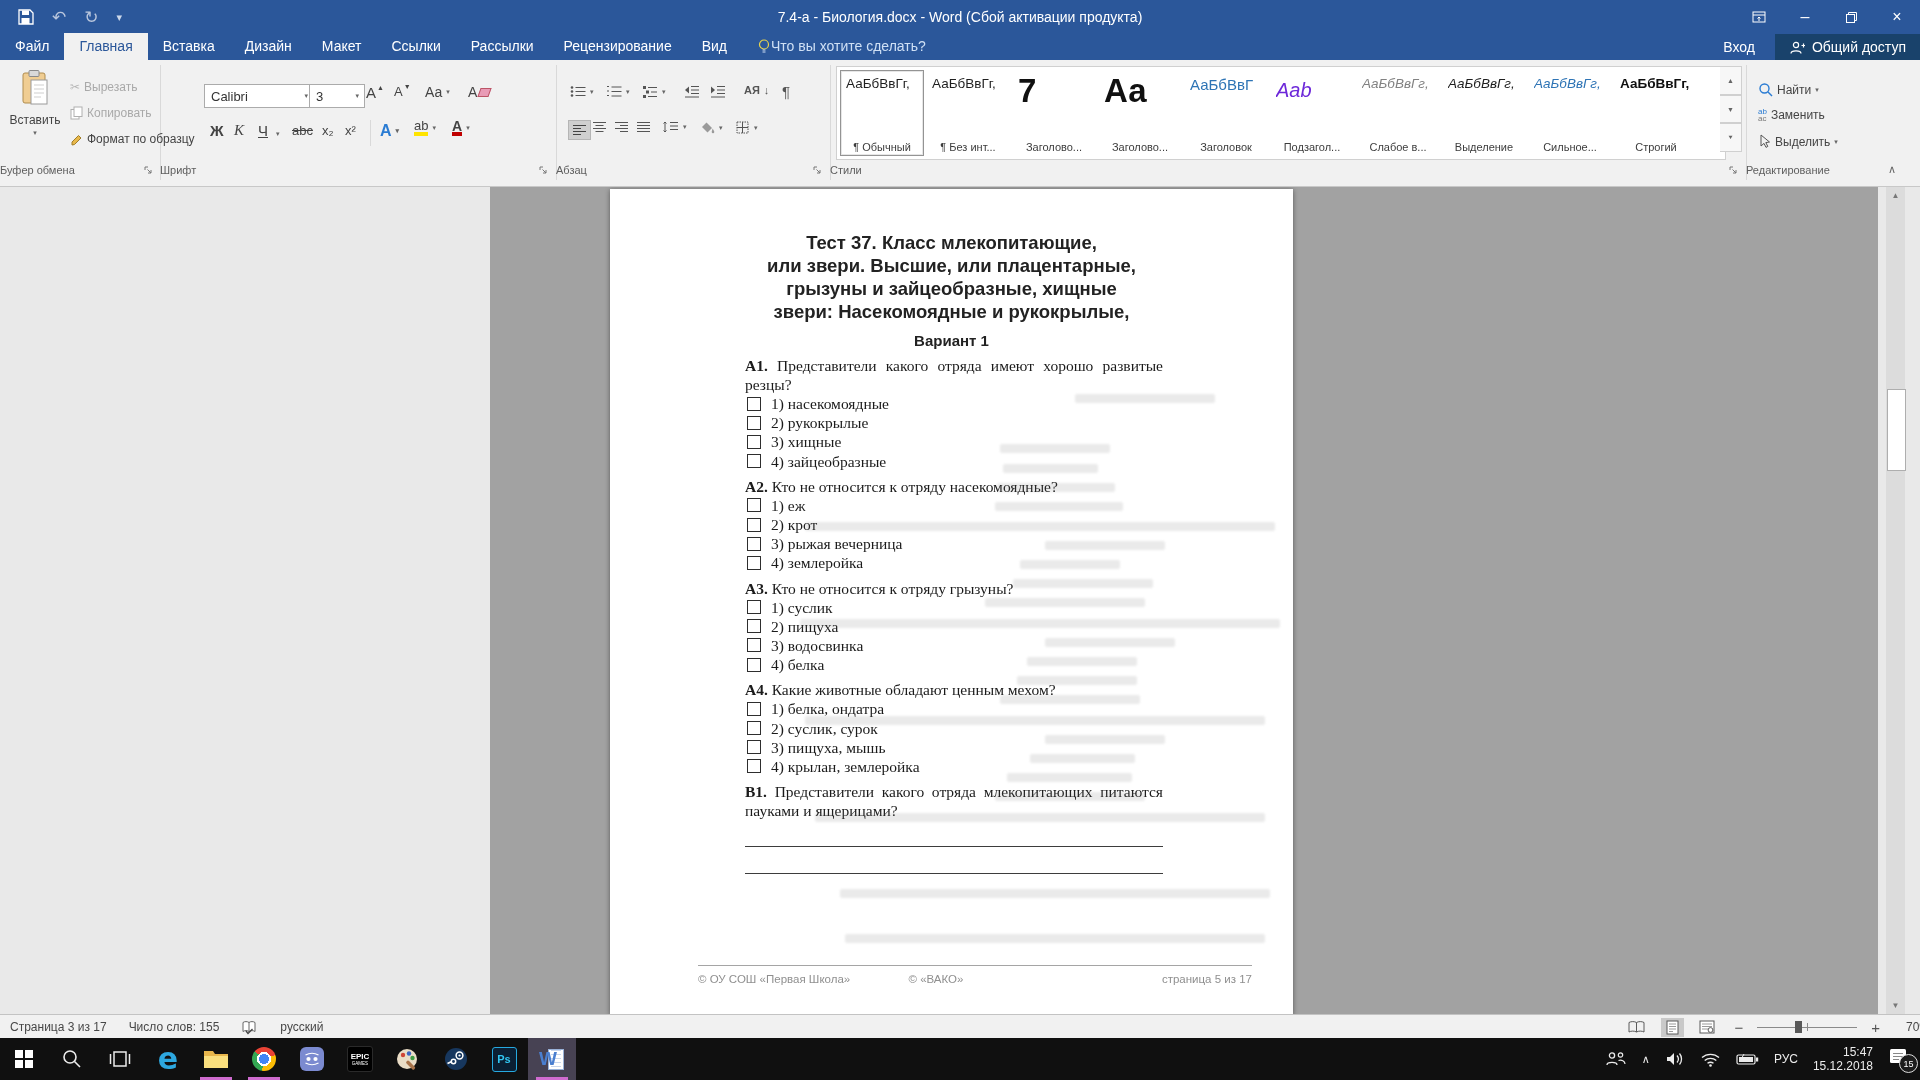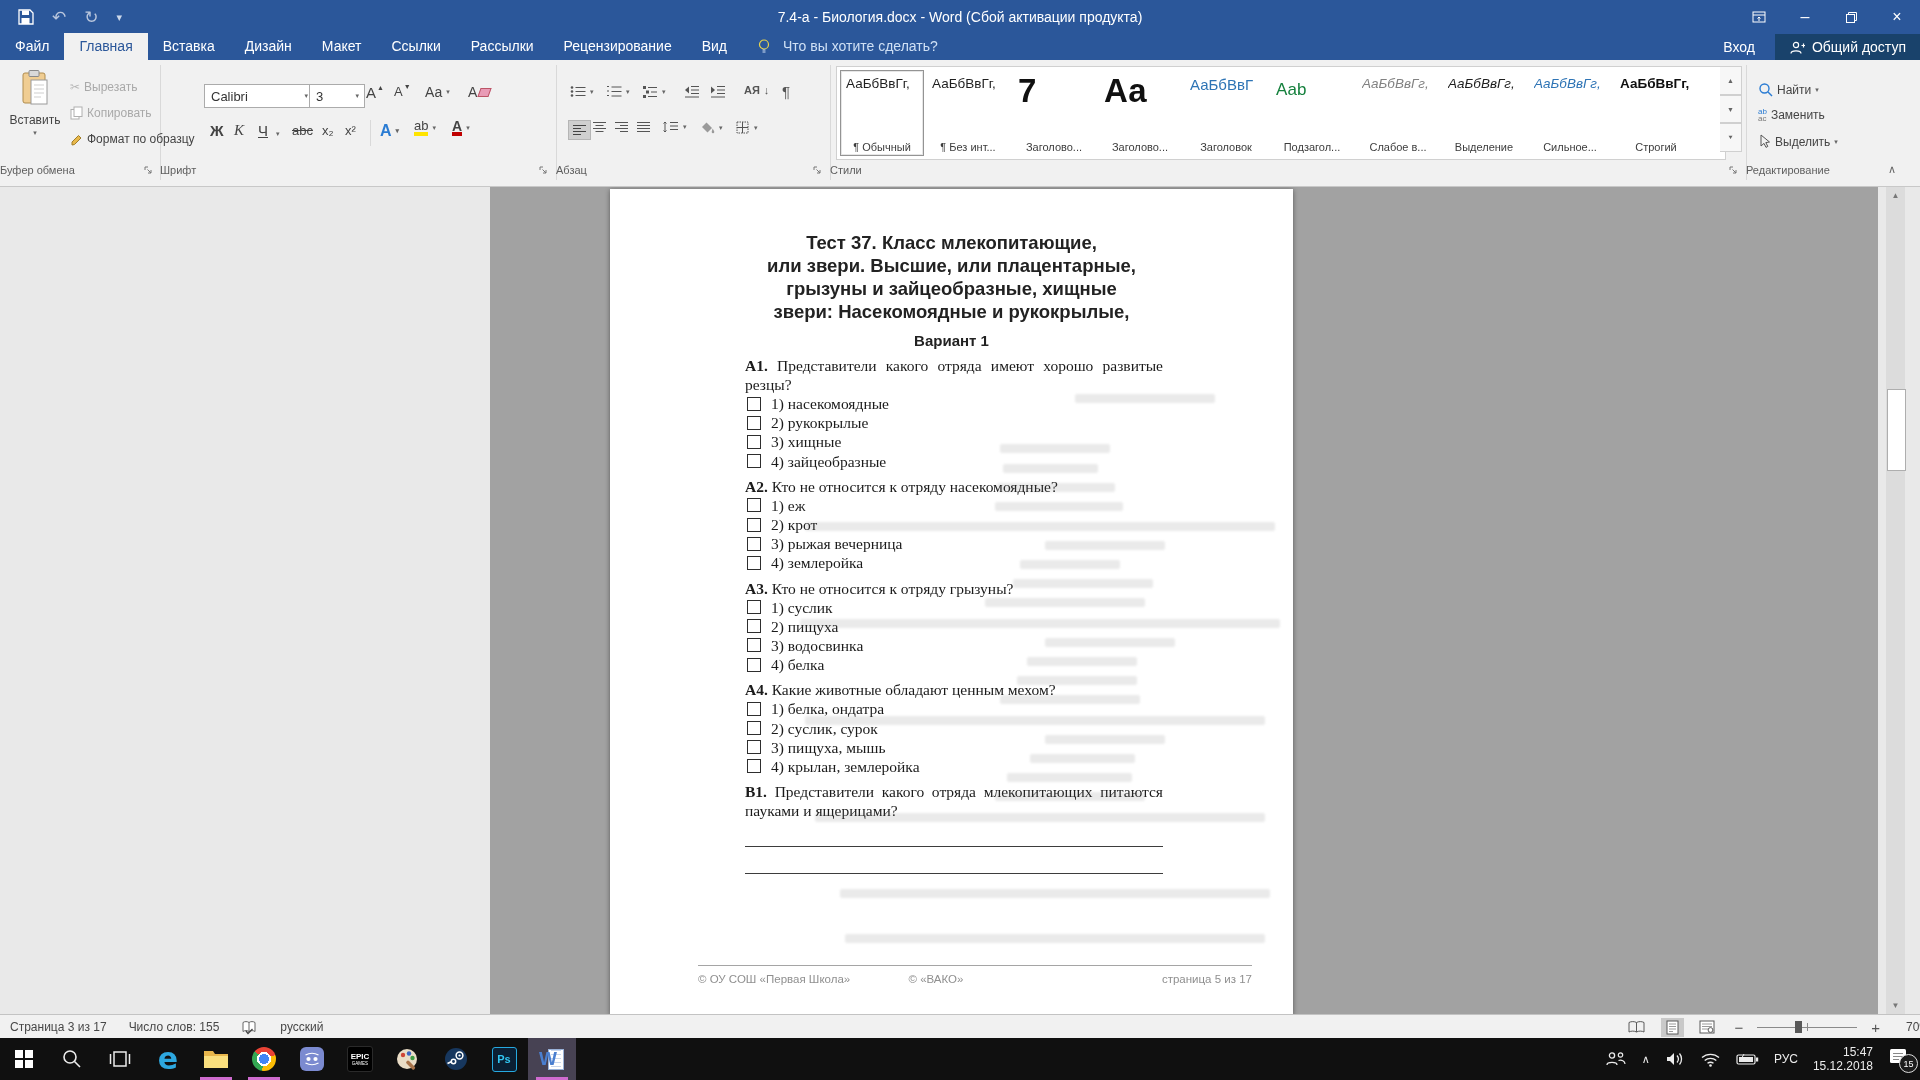--- a/index.html
+++ b/index.html
@@ -15,21 +15,21 @@
   .qat .sep{font-size:11px;color:#cdd8ea;}
   .win-title{position:absolute;left:0;right:0;top:0;height:34px;display:flex;align-items:center;justify-content:center;font-size:14px;color:#fff;}
   .win-controls{margin-left:auto;display:flex;z-index:2;}
   .wc{width:46px;height:34px;display:flex;align-items:center;justify-content:center;font-size:16px;color:#fff;}
 
   
   #tabrow{position:absolute;left:0;top:34px;width:1920px;height:26px;background:#2b579a;display:flex;align-items:flex-end;color:#fff;}
   #tabs{display:flex;align-items:flex-end;}
   .tab{padding:5px 15px 6px;font-size:14px;white-space:nowrap;}
   .tab.active{background:#f1f1f1;color:#2b579a;}
-  .tellme{display:flex;align-items:center;gap:13px;color:#cfe0f5;font-size:14px;margin-left:16px;padding-bottom:6px;}
+  .tellme{display:flex;align-items:center;gap:1px;color:#cfe0f5;font-size:14px;margin-left:16px;padding-bottom:6px;}
   .account{position:absolute;right:0;top:0;height:26px;display:flex;align-items:stretch;color:#fff;font-size:14px;}
   .signin{display:flex;align-items:center;padding:0 20px;}
   .share{display:flex;align-items:center;gap:7px;background:#19426b;padding:0 14px;}
 
   
   #ribbon{position:absolute;left:0;top:60px;width:1920px;height:126px;background:#f1f1f1;border-bottom:1px solid #c8c8c8;font-size:12px;color:#444;}
   .gsep{position:absolute;top:5px;height:115px;width:1px;background:#d9d9d9;}
   .glabel{position:absolute;top:104px;font-size:11px;color:#5e5e5e;text-align:left;white-space:nowrap;}
   .rbtn{position:absolute;display:flex;align-items:center;gap:4px;color:#444;font-size:12px;white-space:nowrap;}
   .rbtn.dis{color:#a9a9a9;}
@@ -45,21 +45,21 @@
 
   
   .sgallery{position:absolute;left:836px;top:6px;width:884px;height:86px;background:#fff;border:1px solid #d0d0d0;display:flex;padding:3px 2px;}
   .sitem{width:72px;margin:0 1px;padding:5px 5px 2px;display:flex;flex-direction:column;justify-content:space-between;border:1px solid transparent;overflow:hidden;}
   .sitem.sel{border:1px solid #949494;box-shadow:inset 0 0 0 1px #e6e6e6;}
   .sprev{white-space:nowrap;overflow:hidden;}
   .slbl{font-size:11px;color:#3d3d3d;white-space:nowrap;overflow:hidden;text-align:center;}
   .k-normal{font-size:13.5px;color:#1f1f1f;}
   .k-big{font-size:33px;line-height:30px;font-weight:bold;color:#101010;}
   .k-blue{font-size:15px;color:#2e74b5;}
-  .k-bigsub{font-size:17px;line-height:28px;color:#15803d;}
+  .k-bigsub{font-size:20px;line-height:28px;color:#6d28d9;font-style:italic;}
   .k-grayitalic{font-size:13.5px;font-style:italic;color:#828282;}
   .k-italic{font-size:13.5px;font-style:italic;color:#1f1f1f;}
   .k-blueitalic{font-size:13.5px;font-style:italic;color:#2e74b5;}
   .k-bold{font-size:13.5px;font-weight:bold;color:#101010;}
   .sscroll{position:absolute;left:1720px;top:6px;width:22px;height:86px;display:flex;flex-direction:column;}
   .sscroll div{flex:1;border:1px solid #d0d0d0;border-left:none;display:flex;align-items:center;justify-content:center;font-size:7px;color:#666;background:#f7f7f7;}
 
   
   #canvas{position:absolute;left:0;top:187px;width:1920px;height:827px;background:#a2a2a2;overflow:hidden;}
   .lstrip{position:absolute;left:0;top:0;width:490px;height:100%;background:#e9e9e9;}

